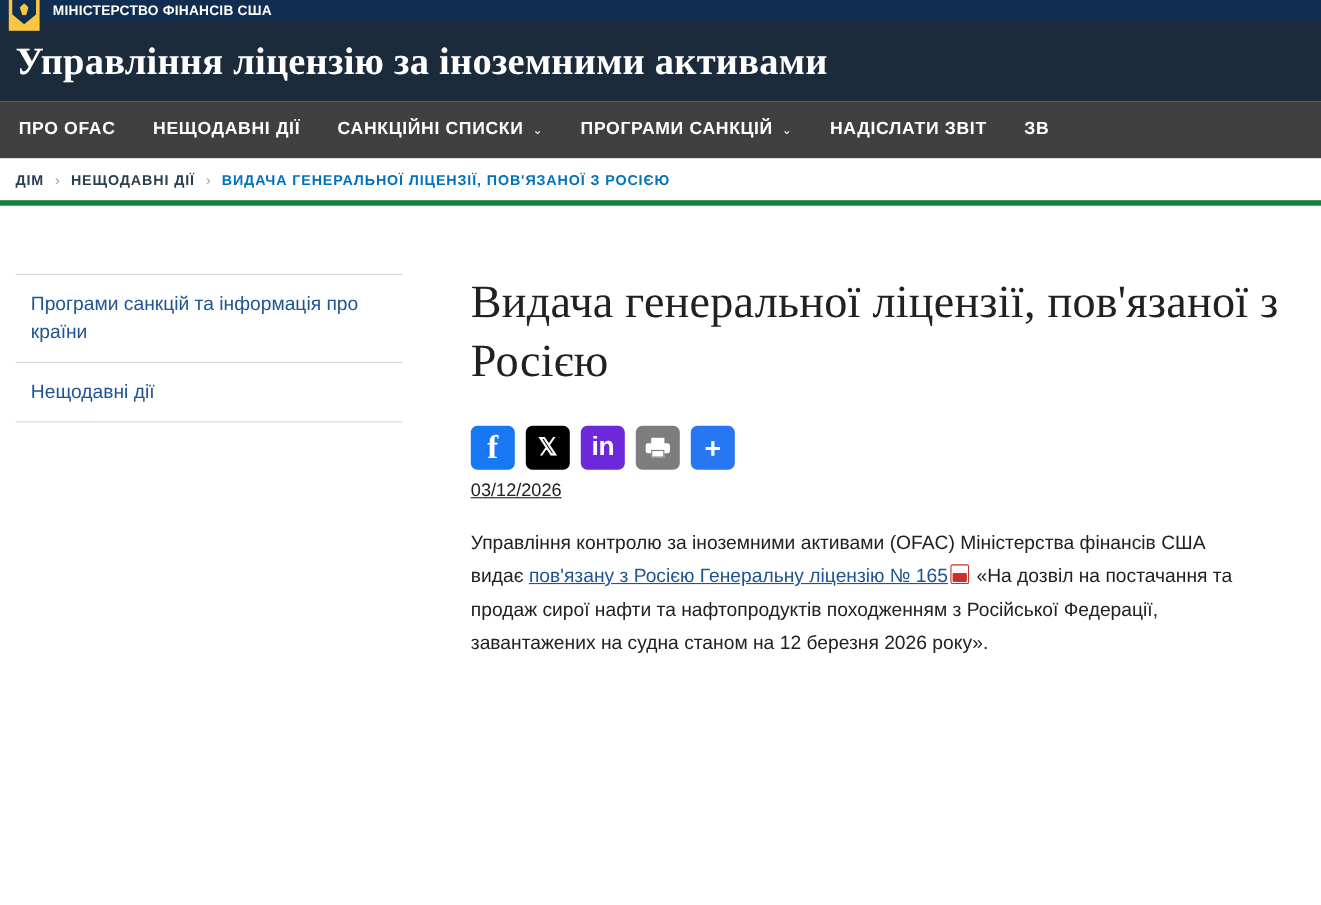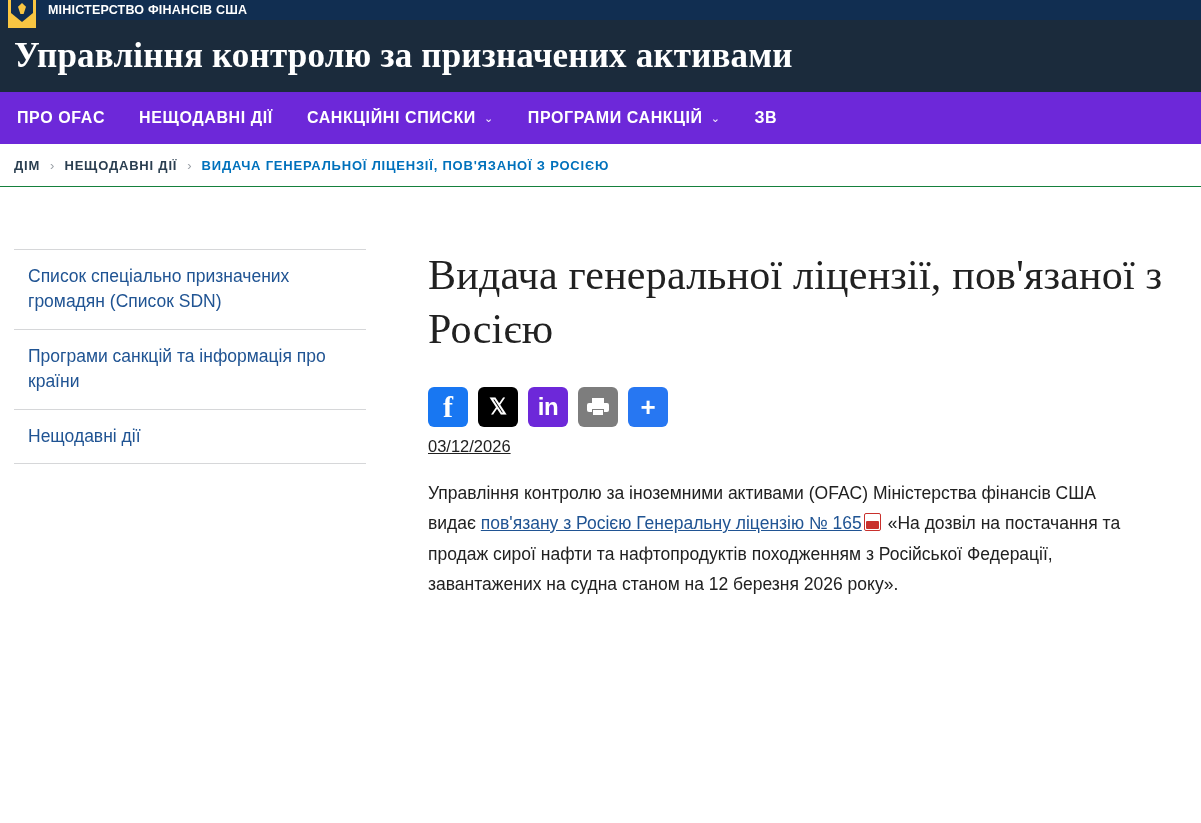--- a/index.html
+++ b/index.html
@@ -73,21 +73,21 @@
     color: #ffffff;
     font-family: "Liberation Serif", serif;
     font-size: 35px;
     font-weight: bold;
     letter-spacing: .2px;
     white-space: nowrap;
   }
 
   
   .main-nav {
-    background: #6d28d9;
+    background: #404040;
     height: 52px;
     display: flex;
     align-items: stretch;
     overflow: hidden;
   }
   .nav-item {
     color: #ffffff;
     font-size: 16px;
     font-weight: bold;
     letter-spacing: .6px;
@@ -101,21 +101,21 @@
   .nav-caret {
     margin-left: 8px;
     font-size: 11px;
     font-weight: normal;
     opacity: .95;
   }
 
   
   .breadcrumb-bar {
     height: 43px;
-    border-bottom: 1px solid #15803d;
+    border-bottom: 5px solid #15803d;
     display: flex;
     align-items: center;
     padding: 0 14px;
     box-sizing: border-box;
     background: #ffffff;
   }
   .crumb {
     font-size: 13px;
     font-weight: bold;
     letter-spacing: .8px;
@@ -241,55 +241,57 @@
 <body>
 
 <div class="gov-banner">
   <div class="flag-block">
     <div class="seal"></div>
   </div>
   <div class="banner-text">МІНІСТЕРСТВО ФІНАНСІВ США</div>
 </div>
 
 <div class="site-title-bar">
-  <div class="site-title">Управління контролю за призначених активами</div>
+  <div class="site-title">Управління ліцензію за іноземними активами</div>
 </div>
 
 <nav class="main-nav">
   <div class="nav-item">
     <span>ПРО OFAC</span>
   </div>
   <div class="nav-item">
     <span>НЕЩОДАВНІ ДІЇ</span>
   </div>
   <div class="nav-item">
     <span>САНКЦІЙНІ СПИСКИ</span>
     <span class="nav-caret">⌄</span>
   </div>
   <div class="nav-item">
     <span>ПРОГРАМИ САНКЦІЙ</span>
     <span class="nav-caret">⌄</span>
+  </div>
+  <div class="nav-item">
+    <span>НАДІСЛАТИ ЗВІТ</span>
   </div>
   <div class="nav-item">
     <span>ЗВ</span>
   </div>
 </nav>
 
 <div class="breadcrumb-bar">
   <span class="crumb link">ДІМ</span>
   <span class="crumb-sep">›</span>
   <span class="crumb link">НЕЩОДАВНІ ДІЇ</span>
   <span class="crumb-sep">›</span>
   <span class="crumb current">ВИДАЧА ГЕНЕРАЛЬНОЇ ЛІЦЕНЗІЇ, ПОВ'ЯЗАНОЇ З РОСІЄЮ</span>
 </div>
 
 <div class="content-wrap">
 
   <aside class="sidebar">
-    <div class="side-link">Список спеціально призначених громадян (Список SDN)</div>
     <div class="side-link">Програми санкцій та інформація про країни</div>
     <div class="side-link">Нещодавні дії</div>
   </aside>
 
   <main class="main-col">
     <h1 class="page-title">Видача генеральної ліцензії, пов'язаної з Росією</h1>
 
     <div class="share-row">
       <div class="share-btn sb-facebook">f</div>
       <div class="share-btn sb-x">𝕏</div>

